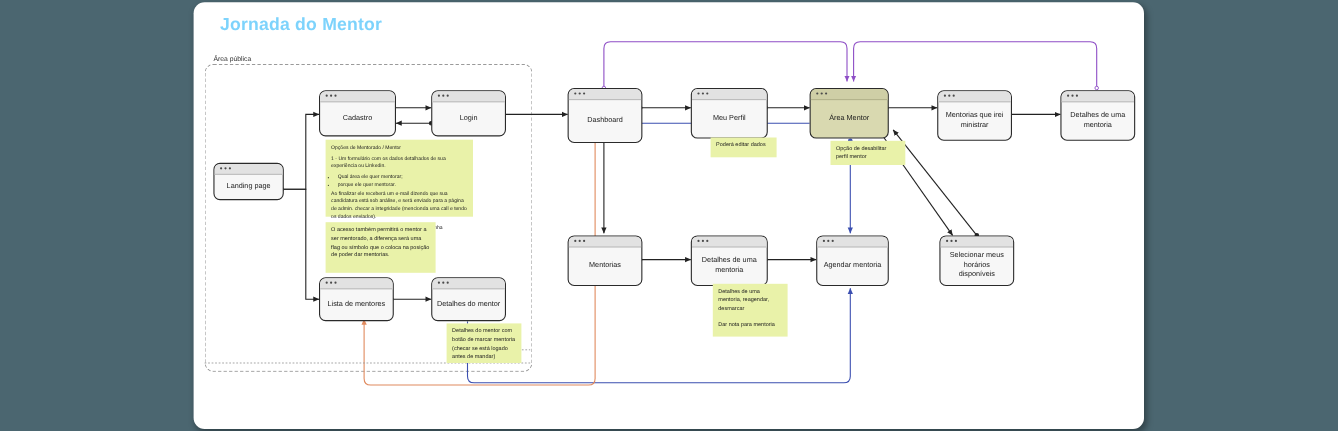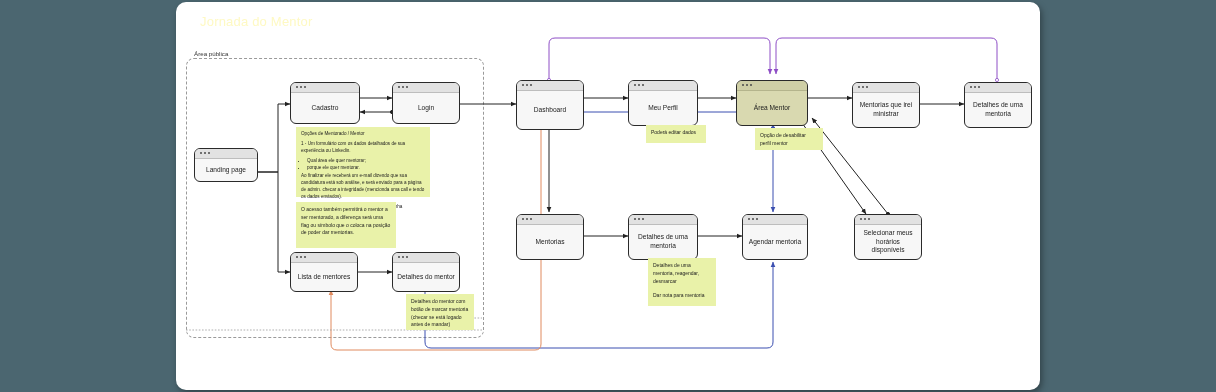--- a/index.html
+++ b/index.html
@@ -9,21 +9,21 @@
     font-family:"Liberation Sans","DejaVu Sans",sans-serif;
   }
   #canvas{position:relative;width:1216px;height:392px;}
   .card{
     position:absolute;left:176px;top:2px;width:864px;height:388px;
     background:#ffffff;border-radius:10px;
     box-shadow:2px 3px 6px rgba(0,0,0,.35);
   }
   #page-title{
     position:absolute;left:200px;top:14px;
-    font-size:13px;font-weight:normal;color:#fef9c3;letter-spacing:.2px;
+    font-size:16px;font-weight:bold;color:#7dd3fc;letter-spacing:.2px;
   }
   #svg-layer{position:absolute;left:0;top:0;width:1216px;height:392px;}
 
   
   .node{
     position:absolute;
     border:1.1px solid #2a2a2a;border-radius:6px;
     background:#f7f7f7;overflow:hidden;
     box-shadow:0 0 0 0 rgba(0,0,0,0);
   }

